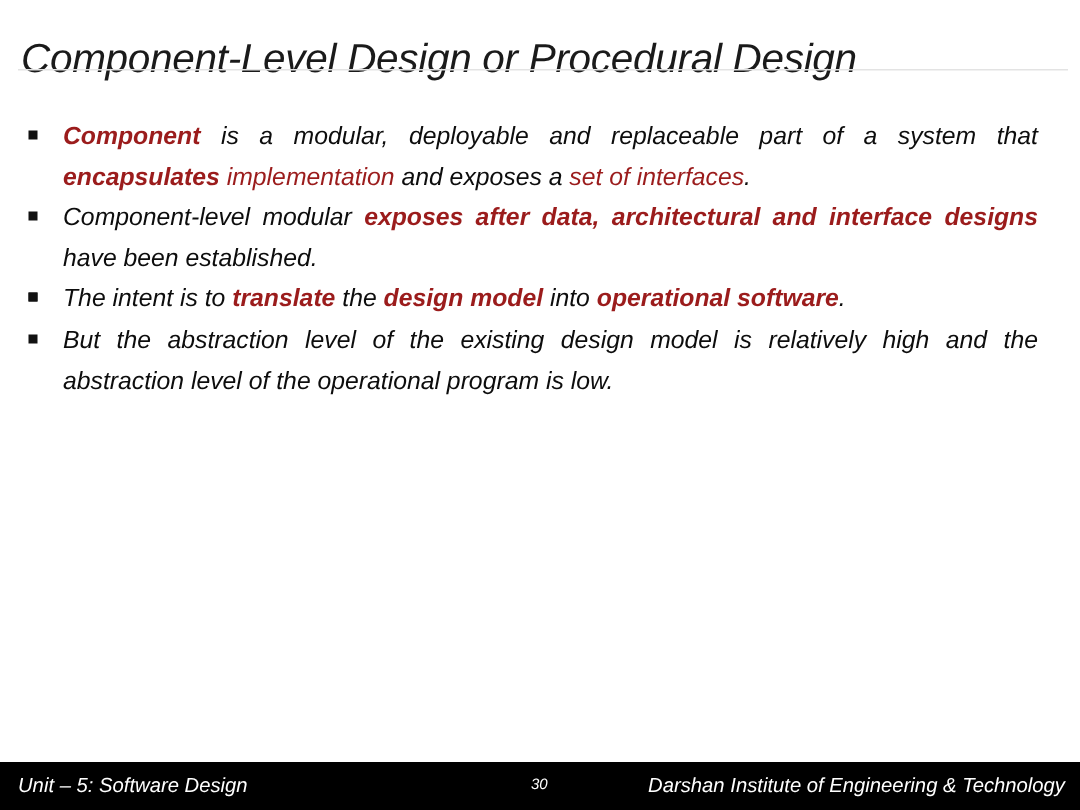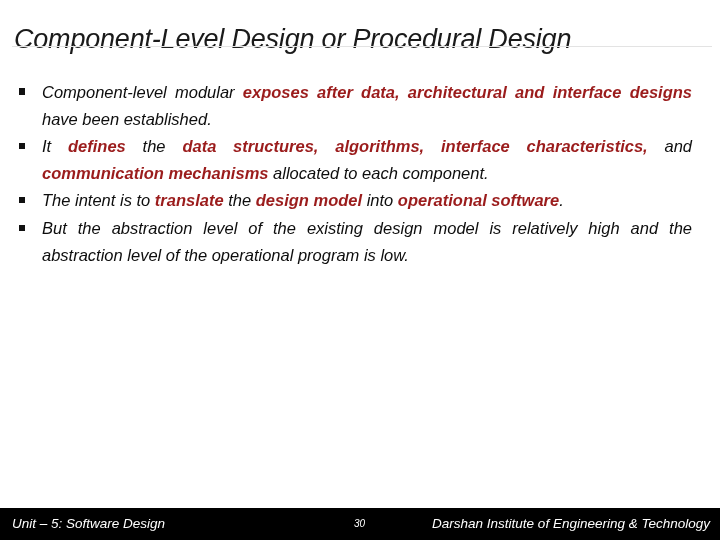--- a/index.html
+++ b/index.html
@@ -147,28 +147,28 @@
 <div class="slide">
 
   <div class="title-area">
     <div class="slide-title">Component-Level Design or Procedural Design</div>
   </div>
   <div class="title-rule"></div>
 
   <div class="body-area">
     <div class="bullet">
       <span class="marker"><span class="sq"></span></span>
+      <span class="runs"><span class="r-bold">Component</span><span class="r-blk"> is a modular, deployable and replaceable part of a system that </span><span class="r-bold">encapsulates</span><span class="r-blk"> </span><span class="r-red">implementation</span><span class="r-blk"> and exposes a </span><span class="r-red">set of interfaces</span><span class="r-blk">.</span></span>
     </div>
     <div class="bullet">
       <span class="marker"><span class="sq"></span></span>
       <span class="runs"><span class="r-blk">Component-level modular </span><span class="r-bold">exposes after data, architectural and interface designs</span><span class="r-blk"> have been established.</span></span>
     </div>
     <div class="bullet">
       <span class="marker"><span class="sq"></span></span>
-      <span class="runs"><span class="r-blk">It </span><span class="r-bold">defines</span><span class="r-blk"> the </span><span class="r-bold">data structures, algorithms, interface characteristics,</span><span class="r-blk"> and </span><span class="r-bold">communication mechanisms</span><span class="r-blk"> allocated to each component.</span></span>
     </div>
     <div class="bullet">
       <span class="marker"><span class="sq"></span></span>
       <span class="runs"><span class="r-blk">The intent is to </span><span class="r-bold">translate</span><span class="r-blk"> the </span><span class="r-bold">design model</span><span class="r-blk"> into </span><span class="r-bold">operational software</span><span class="r-blk">.</span></span>
     </div>
     <div class="bullet">
       <span class="marker"><span class="sq"></span></span>
       <span class="runs"><span class="r-blk">But the abstraction level of the existing design model is relatively high and the abstraction level of the operational program is low.</span></span>
     </div>
   </div>

